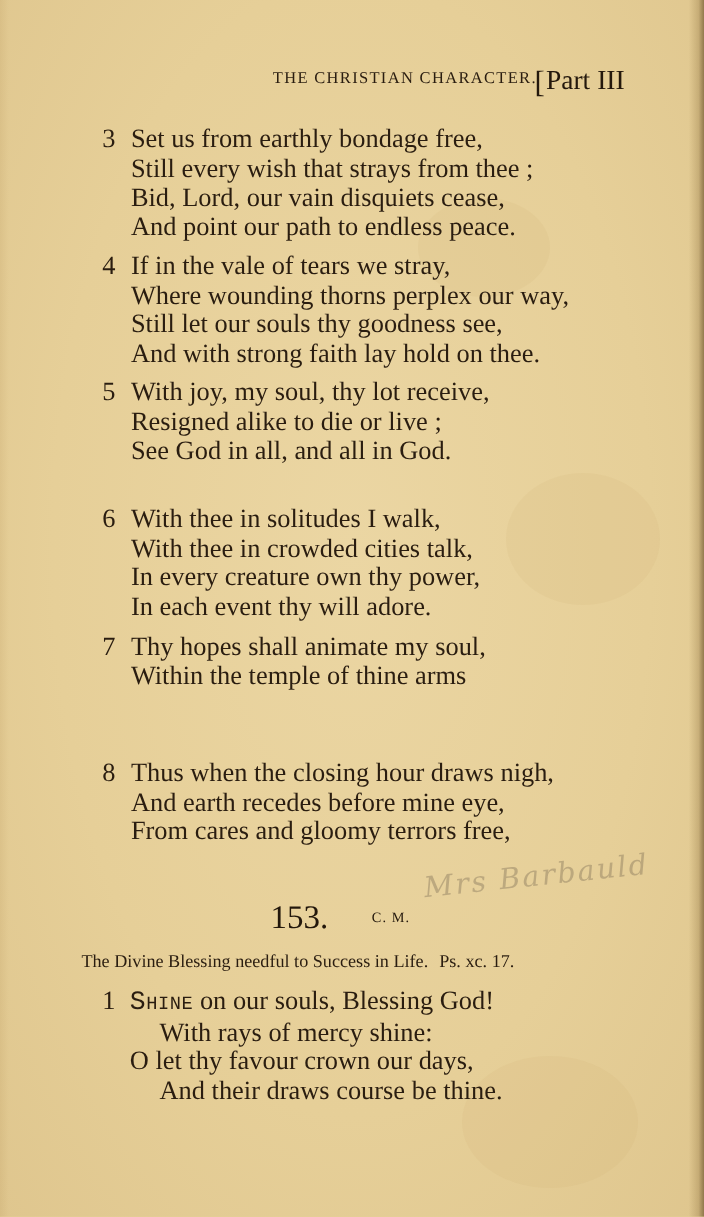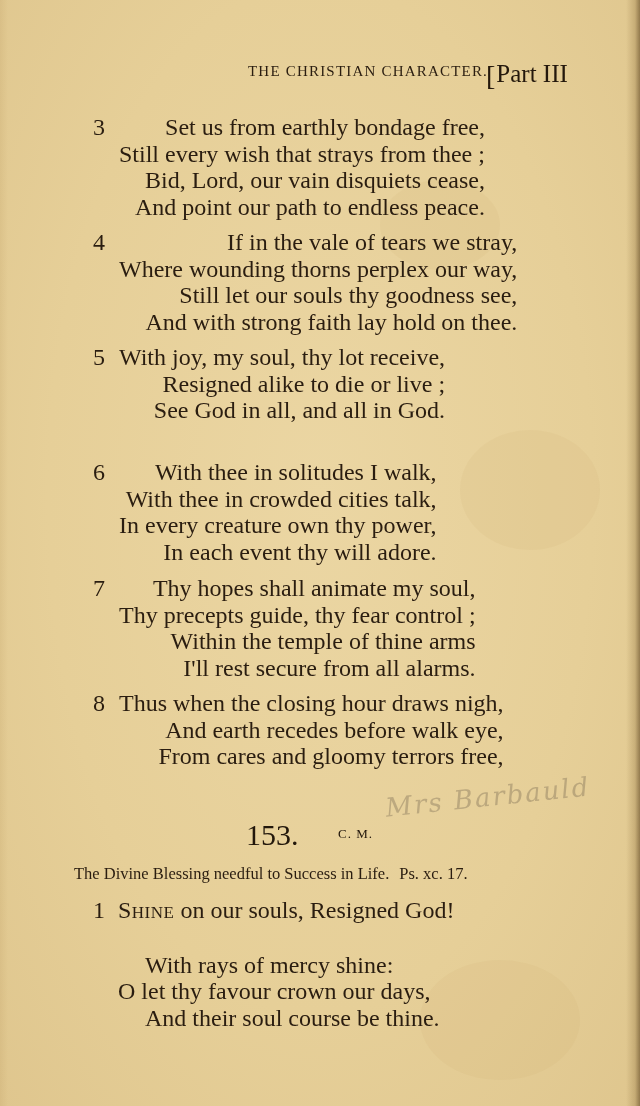--- a/index.html
+++ b/index.html
@@ -56,21 +56,20 @@
     .stanza .num {
       position: absolute;
       left: 0;
       top: 0;
       width: 22px;
     }
     .stanza .line {
       display: block;
       padding-left: 26px;
       white-space: nowrap;
-      text-align: right;
     }
     .hymn-number {
       position: absolute;
       top: 818px;
       left: 246px;
       font-size: 30px;
       color: #22170b;
       white-space: nowrap;
       font-family: Liberation Serif, serif;
     }
@@ -105,26 +104,27 @@
     .h153 .num {
       position: absolute;
       left: 0;
       top: 0;
     }
     .h153 .line {
       display: block;
       white-space: nowrap;
     }
     .h153 .l1 { padding-left: 25px; }
-    .h153 .l2 { padding-left: 52px; margin-top: 28px; }
+    .h153 .l2 { padding-left: 52px; }
     .h153 .l3 { padding-left: 25px; }
     .h153 .l4 { padding-left: 52px; }
     .smallcaps {
       font-variant: small-caps;
       letter-spacing: 0.5px;
+      font-family: Liberation Mono, monospace;
     }
     .handwriting {
       position: absolute;
       top: 782px;
       left: 385px;
       font-family: "DejaVu Serif", serif;
       font-style: italic;
       font-size: 26px;
       color: rgba(110, 95, 75, 0.35);
       transform: rotate(-6deg);
@@ -178,42 +178,40 @@
     <span class="num">6</span>
     <span class="line">With thee in solitudes I walk,</span>
     <span class="line">With thee in crowded cities talk,</span>
     <span class="line">In every creature own thy power,</span>
     <span class="line">In each event thy will adore.</span>
   </div>
 
   <div class="stanza" style="top:575px;">
     <span class="num">7</span>
     <span class="line">Thy hopes shall animate my soul,</span>
-    <span class="line">Thy precepts guide, thy fear control ;</span>
     <span class="line">Within the temple of thine arms</span>
-    <span class="line">I'll rest secure from all alarms.</span>
   </div>
 
   <div class="stanza" style="top:690px;">
     <span class="num">8</span>
     <span class="line">Thus when the closing hour draws nigh,</span>
-    <span class="line">And earth recedes before walk eye,</span>
+    <span class="line">And earth recedes before mine eye,</span>
     <span class="line">From cares and gloomy terrors free,</span>
   </div>
 
   <div class="handwriting">Mrs Barbauld</div>
 
   <div class="hymn-number">153.</div>
   <div class="hymn-meter">C. M.</div>
 
   <div class="hymn-subtitle">
     <span>The Divine Blessing needful to Success in Life.</span><span class="ref">Ps. xc. 17.</span>
   </div>
 
   <div class="h153">
     <span class="num">1</span>
-    <span class="line l1"><span class="smallcaps">Shine</span><span> on our souls, Resigned God!</span></span>
+    <span class="line l1"><span class="smallcaps">Shine</span><span> on our souls, Blessing God!</span></span>
     <span class="line l2">With rays of mercy shine:</span>
     <span class="line l3">O let thy favour crown our days,</span>
-    <span class="line l4">And their soul course be thine.</span>
+    <span class="line l4">And their draws course be thine.</span>
   </div>
 
 </div>
 
 </body></html>

